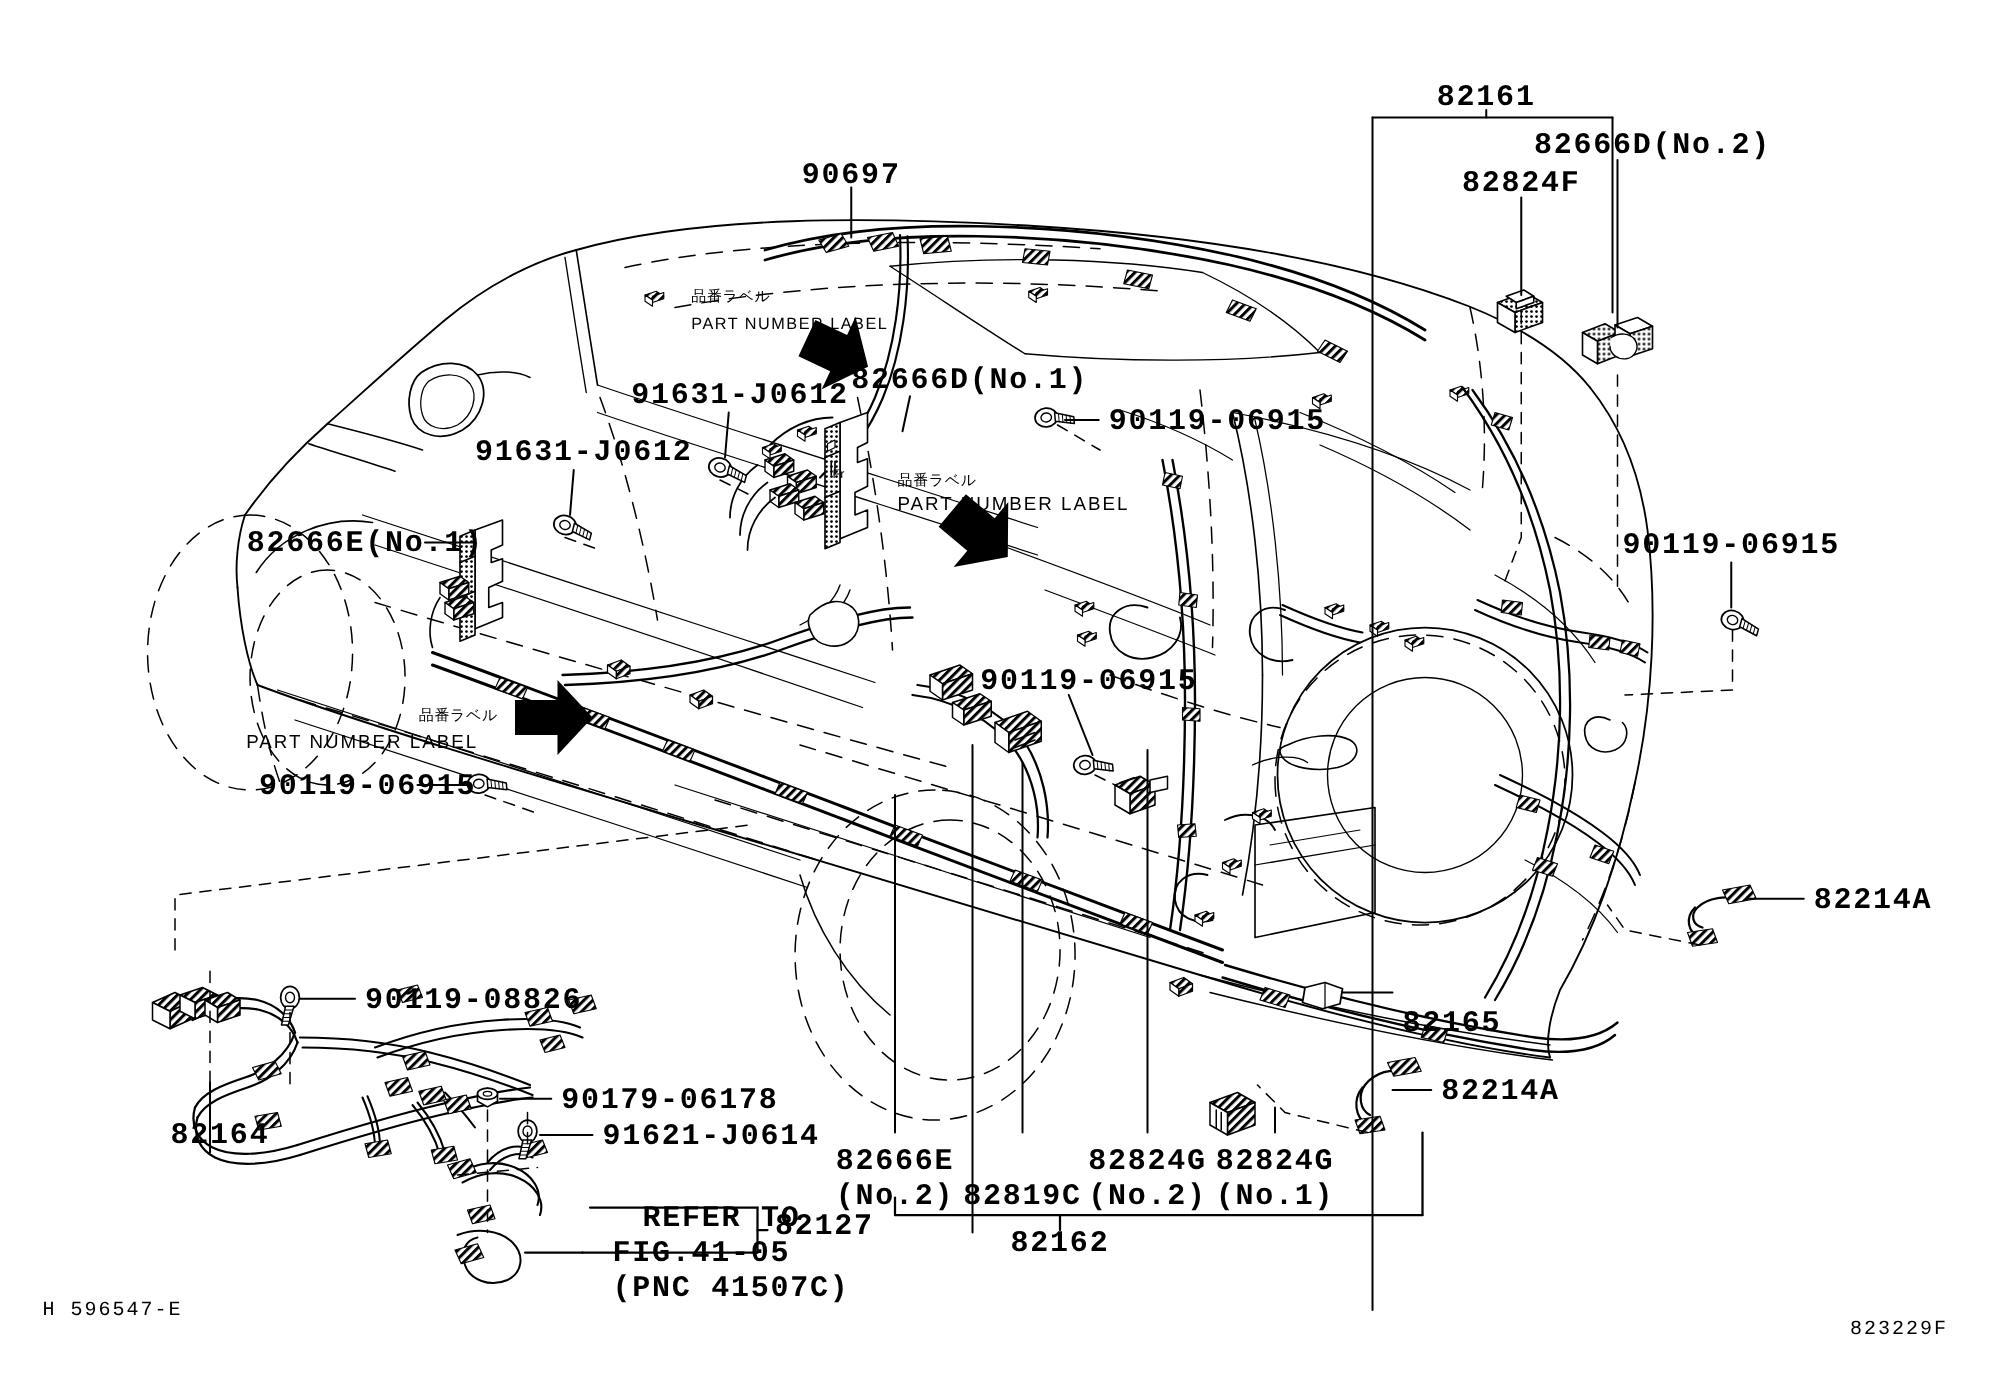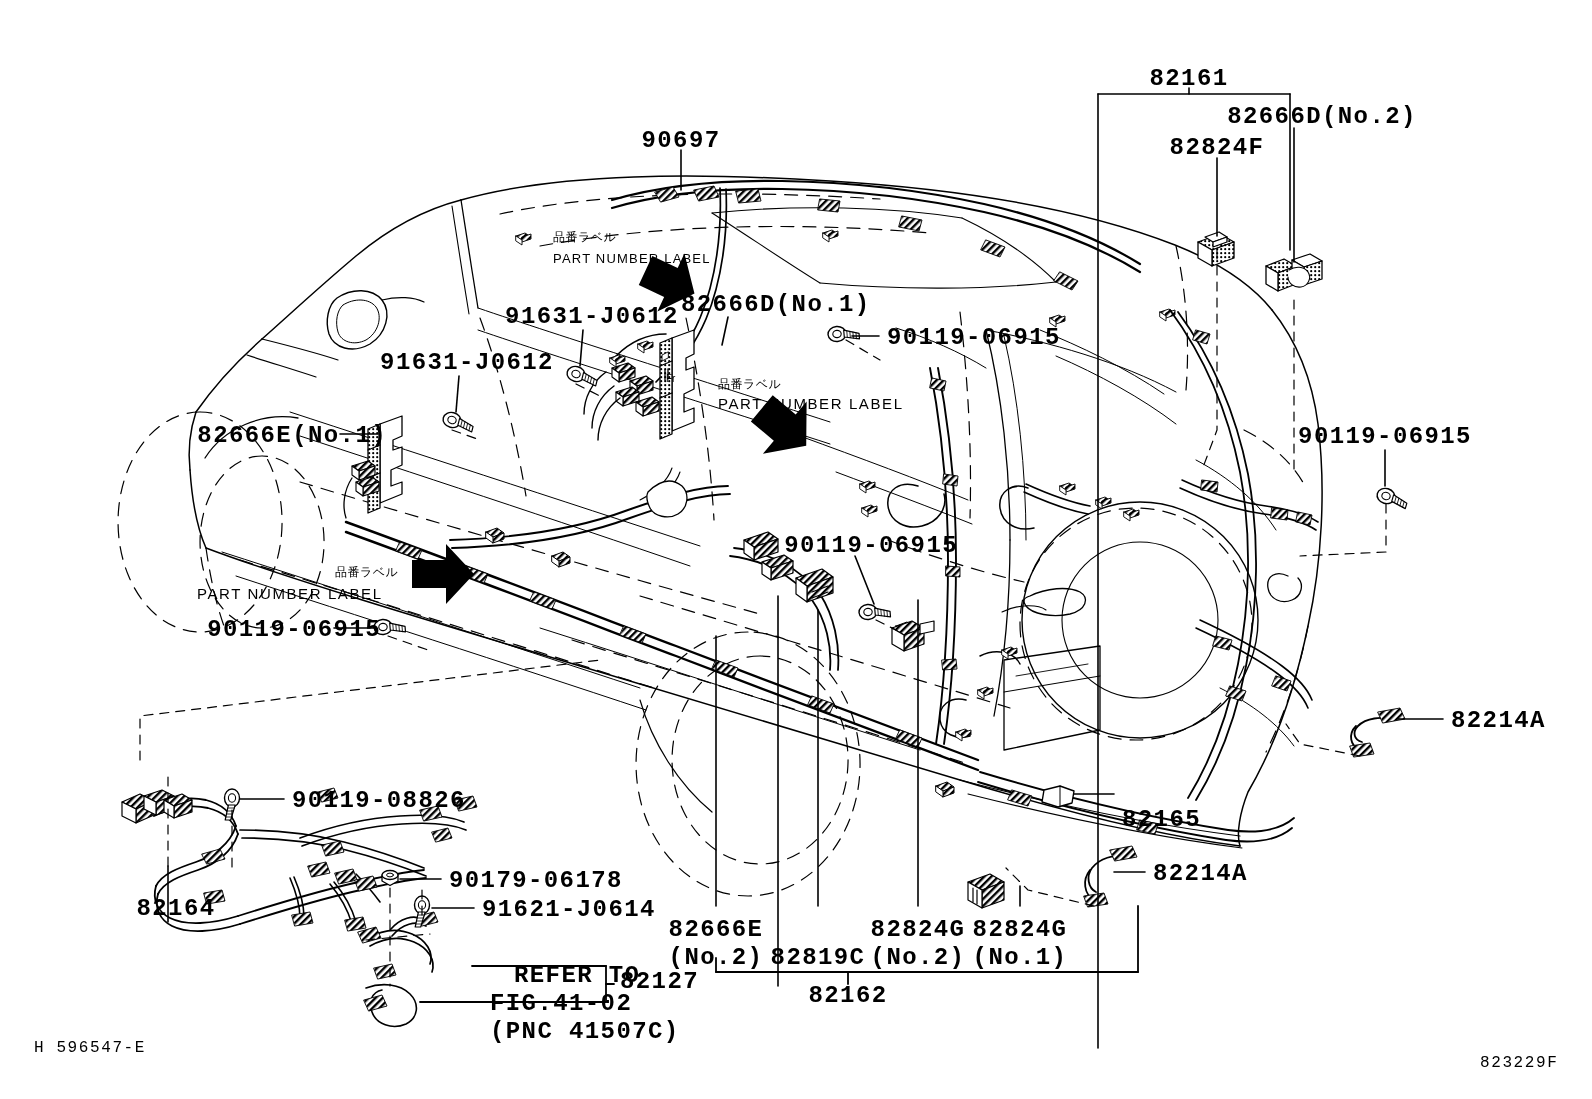--- a/index.html
+++ b/index.html
@@ -697,21 +697,21 @@
     <div class="lbl ctr" style="left:818px;top:945px;text-align:center;">82819C</div>
     <div class="lbl ctr" style="left:918px;top:917px;">82824G</div>
     <div class="lbl ctr" style="left:918px;top:945px;">(No.2)</div>
     <div class="lbl ctr" style="left:1020px;top:917px;">82824G</div>
     <div class="lbl ctr" style="left:1020px;top:945px;">(No.1)</div>
     <div class="lbl ctr" style="left:848px;top:983px;">82162</div>
   </div>
 
   <div>
     <div class="lbl" style="left:514px;top:963px;">REFER TO</div>
-    <div class="lbl" style="left:490px;top:991px;">FIG.41-02</div>
+    <div class="lbl" style="left:490px;top:991px;">FIG.41-05</div>
     <div class="lbl" style="left:490px;top:1019px;">(PNC 41507C)</div>
   </div>
 
   <div>
     <div class="lbl jp" style="left:553px;top:231px;">品番ラベル</div>
     <div class="lbl pnl small" style="left:553px;top:252px;">PART NUMBER LABEL</div>
 
     <div class="lbl jp" style="left:718px;top:378px;">品番ラベル</div>
     <div class="lbl pnl" style="left:718px;top:396px;">PART NUMBER LABEL</div>
 

